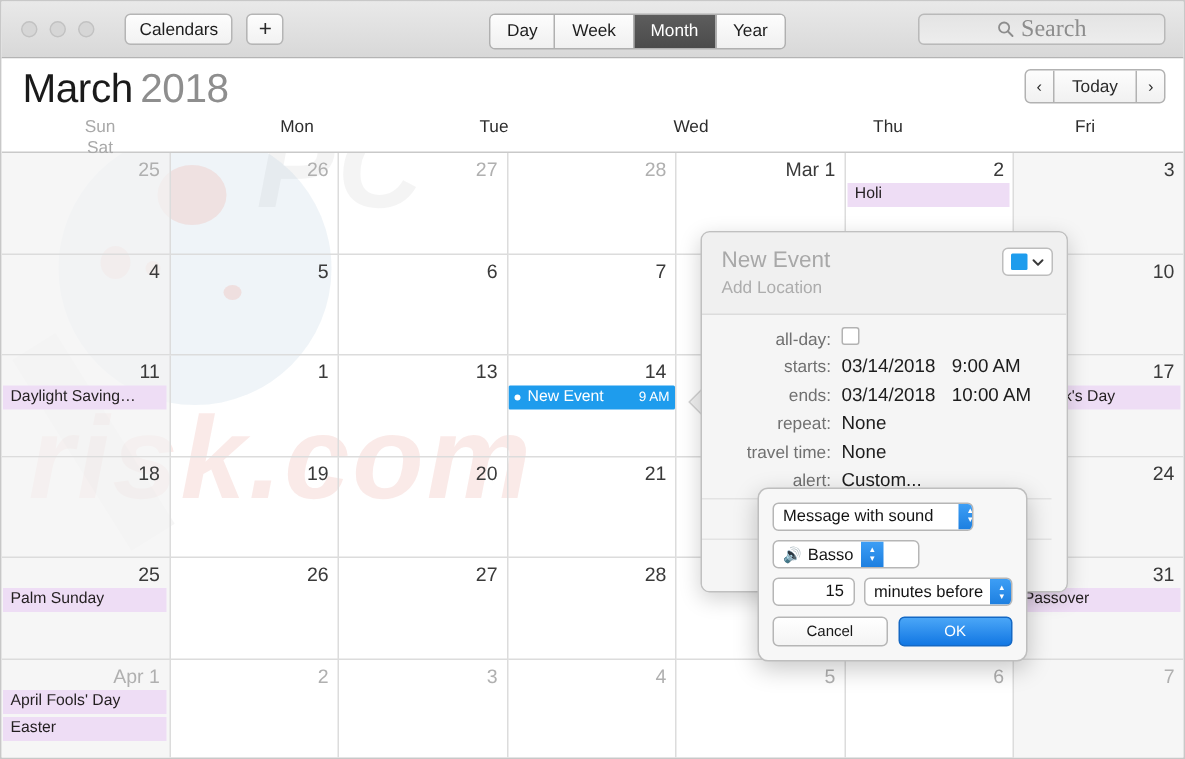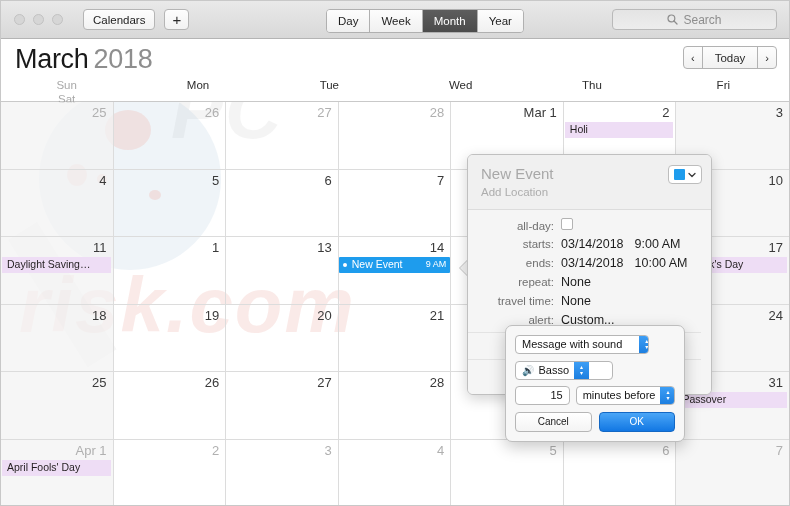--- a/index.html
+++ b/index.html
@@ -109,22 +109,23 @@
     border: 1px solid #b9b9b9;
     border-radius: 4px;
     display: flex;
     align-items: center;
     justify-content: center;
     gap: 5px;
     box-sizing: border-box;
   }
   .search-field svg { display: block; }
   .search-ph {
-    font-size: 12px;
+    font-size: 16px;
     color: #8d8d8d;
+    font-family: Liberation Serif, serif;
   }
 
   
   .titlebar {
     position: relative;
     height: 40px;
     background: #ffffff;
     display: flex;
     align-items: center;
   }
@@ -651,20 +652,21 @@
           <div class="daynum">22</div>
         </div>
         <div class="cell">
           <div class="daynum">23</div>
         </div>
         <div class="cell weekend">
           <div class="daynum">24</div>
         </div>
         <div class="cell weekend">
           <div class="daynum">25</div>
+          <div class="chip holiday">Palm Sunday</div>
         </div>
         <div class="cell">
           <div class="daynum">26</div>
         </div>
         <div class="cell">
           <div class="daynum">27</div>
         </div>
         <div class="cell">
           <div class="daynum">28</div>
         </div>
@@ -674,20 +676,21 @@
         <div class="cell">
           <div class="daynum">30</div>
         </div>
         <div class="cell weekend">
           <div class="daynum">31</div>
           <div class="chip holiday">Passover</div>
         </div>
         <div class="cell weekend">
           <div class="daynum out">Apr 1</div>
           <div class="chip holiday">April Fools' Day</div>
+          <div class="chip holiday">Easter</div>
         </div>
         <div class="cell">
           <div class="daynum out">2</div>
         </div>
         <div class="cell">
           <div class="daynum out">3</div>
         </div>
         <div class="cell">
           <div class="daynum out">4</div>
         </div>

